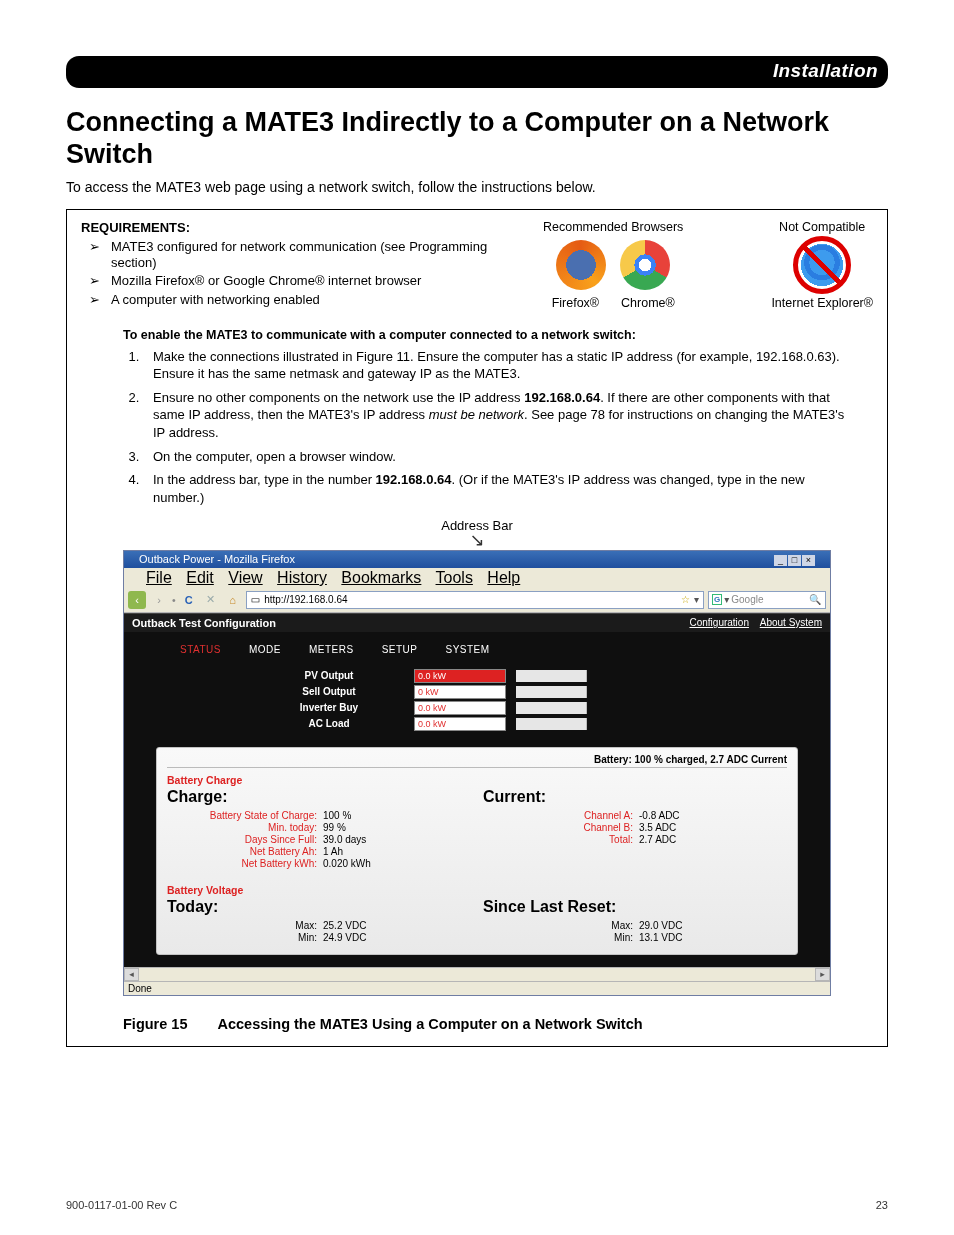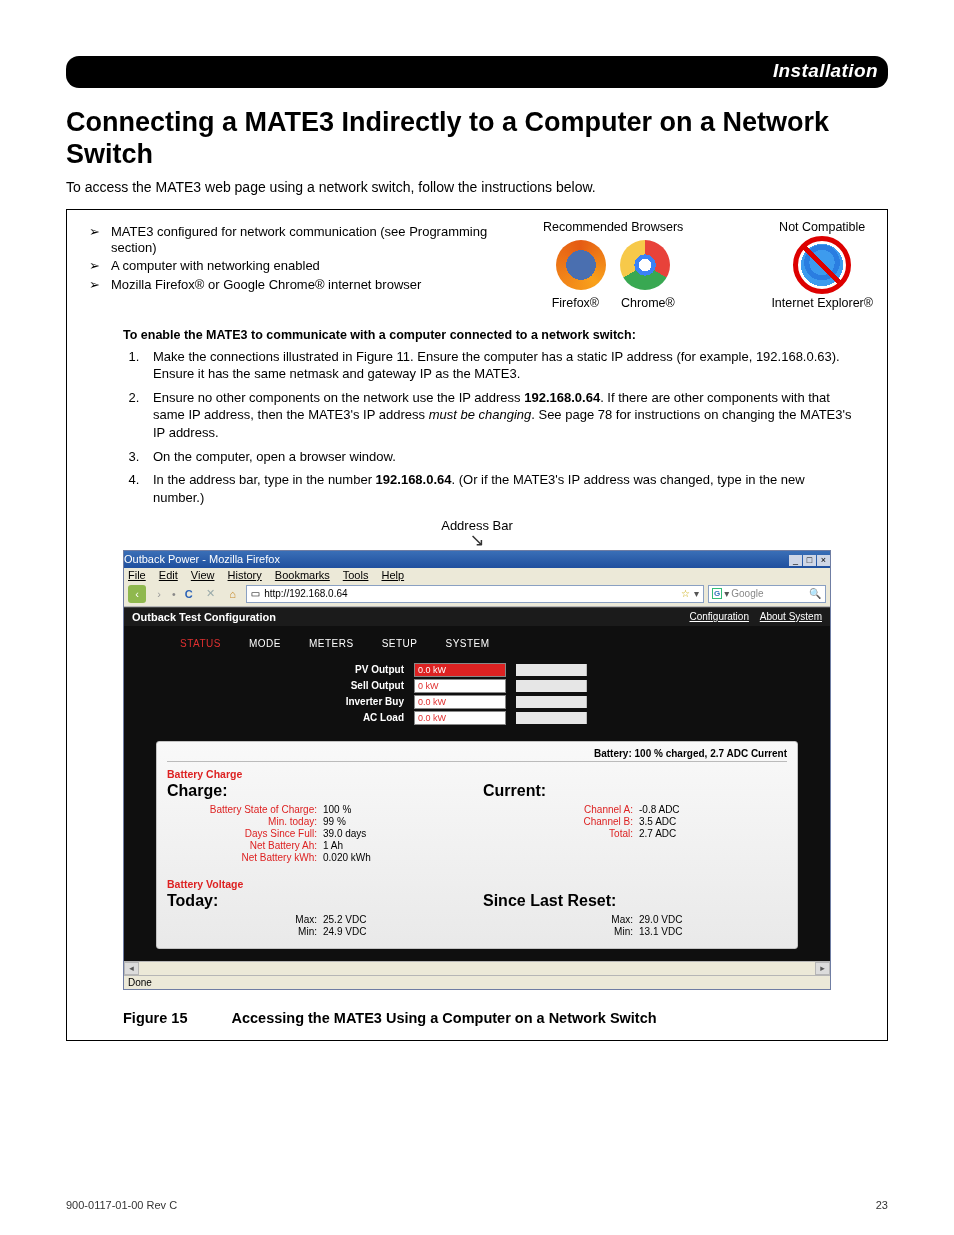--- a/index.html
+++ b/index.html
@@ -154,35 +154,35 @@
   
   .app-window {
     border:1px solid #6f7da3;
     margin: 0 42px;
     background:#ece9d8;
     font-size: 10.5px;
   }
   .win-title{
     background:linear-gradient(#3a6fb7,#1f4f9e);
     color:#fff;
-    padding:2px 0;
+    padding:2px 15px;
     font-size:11px;
     display:flex;
     justify-content:space-between;
     align-items:center;
   }
   .win-btns span{
     display:inline-block;width:13px;height:11px;
     background:#cfd6e6;margin-left:1px;
     text-align:center;color:#000;font-size:9px;line-height:11px;
   }
   .menubar{
     background:#ece9d8;
-    padding:1px 4px;
-    font-size:11px;
+    padding:1px 22px;
+    font-size:16px;
   }
   .menubar span{margin-right:10px;text-decoration:underline;}
   .toolbar{
     display:flex;align-items:center;
     padding:3px 4px;gap:4px;
     background:#ece9d8;
     border-bottom:1px solid #b6b6b6;
   }
   .tbtn{width:18px;height:18px;border-radius:3px;display:flex;align-items:center;justify-content:center;font-size:11px;}
   .back-btn{background:#8fb84e;color:#fff;}
@@ -207,21 +207,21 @@
     border-top:1px solid #444;
   }
   .page-dark .links{font-weight:400;font-size:10px;}
   .page-dark .links span{text-decoration:underline;margin-left:8px;}
   .content-dark{
     background:#0f0f0f;color:#fff;padding:8px 30px 12px 30px;
   }
   .tabs-row{font-size:10px;letter-spacing:.5px;display:flex;gap:28px;margin:4px 0 14px 26px;}
   .tabs-row .active{color:#e03030;}
   .kv-row{display:flex;align-items:center;gap:10px;margin:2px 0;}
-  .kv-row .klabel{width:150px;text-align:right;padding-left:100px;font-size:10px;font-weight:700;}
+  .kv-row .klabel{width:150px;text-align:center;padding-left:100px;font-size:10px;font-weight:700;}
   .bar-cell{background:#fff;color:#e03030;font-size:9px;padding:1px 3px;width:84px;border:1px solid #888;}
   .bar-shade{background:#e6e6e6;height:12px;flex:0 0 70px;border-right:1px solid #bbb;}
   .panel{
     background:linear-gradient(#f9f9f9,#e9e9e9);
     color:#000;border:1px solid #c3c3c3;border-radius:3px;
     margin:16px 2px 0 2px;padding:6px 10px 10px 10px;
   }
   .panel-title{font-size:10.5px;font-weight:700;color:#000;}
   .panel-title .st-icon{color:#d22;margin-right:3px;}
   .red-sub{color:#d22;font-size:10.5px;font-weight:700;margin:6px 0 2px 0;}
@@ -231,21 +231,21 @@
   .kv{display:flex;font-size:10px;margin:1px 0;}
   .kv .k{flex:0 0 150px;text-align:right;color:#d22;padding-right:6px;}
   .kv .kb{flex:0 0 150px;text-align:right;color:#000;padding-right:6px;}
   .statusbar{background:#ece9d8;font-size:10px;padding:1px 4px;border-top:1px solid #b6b6b6;}
   .scroll-h{background:#ece9d8;height:13px;border-top:1px solid #b6b6b6;display:flex;}
   .scroll-h .arrow{width:13px;text-align:center;font-size:9px;color:#555;background:#dcdcdc;border:1px solid #b6b6b6;}
   .fig-caption{
     font-weight:800;
     font-size:14.5px;
     margin:20px 42px 0 42px;
-    display:flex;gap:44px;
+    display:flex;gap:30px;
   }
   .footer{
     position:absolute;
     bottom:24px;left:66px;right:66px;
     display:flex;justify-content:space-between;
     font-size:11px;color:#333;
   }
 </style>
 </head>
 <body>
@@ -254,24 +254,25 @@
 
   <div class="black-bar">Installation</div>
 
   <h1>Connecting a MATE3 Indirectly to a Computer on a Network Switch</h1>
 
   <div class="intro">To access the MATE3 web page using a network switch, follow the instructions below.</div>
 
   <div class="req-box">
     <div class="req-cols">
       <div class="req-left">
+        <div class="req-title">REQUIREMENTS:</div>
         <ul class="arrow">
           <li>MATE3 configured for network communication (see Programming section)</li>
+          <li>Mozilla Firefox® or Google Chrome® internet browser</li>
           <li>A computer with networking enabled</li>
-          <li>Mozilla Firefox® or Google Chrome® internet browser</li>
         </ul>
       </div>
       <div class="req-right">
         <div class="browser-col">
           <div class="browser-head">Recommended Browsers</div>
           <div class="icon-row">
             <div>
               <div class="icon-circle firefox"></div>
             </div>
             <div>
@@ -292,21 +293,21 @@
           </div>
           <div>Internet Explorer®</div>
         </div>
       </div>
     </div>
 
     <div class="req-enable">To enable the MATE3 to communicate with a computer connected to a network switch:</div>
     <ol class="steps">
       <li>Make the connections illustrated in Figure 11.  Ensure the computer has a static IP address (for example, 192.168.0.63).  Ensure it has the same netmask and gateway IP as the MATE3.</li>
       <li>
-        <span>Ensure no other components on the network use the IP address </span><span class="bold">192.168.0.64</span><span>.  If there are other components with that same IP address, then the MATE3's IP address </span><span class="italic">must be changing</span><span>. See page 78 for instructions on changing the MATE3's IP address.</span>
+        <span>Ensure no other components on the network use the IP address </span><span class="bold">192.168.0.64</span><span>.  If there are other components with that same IP address, then the MATE3's IP address </span><span class="italic">must be network</span><span>. See page 78 for instructions on changing the MATE3's IP address.</span>
       </li>
       <li>On the computer, open a browser window.</li>
       <li>
         <span>In the address bar, type in the number </span><span class="bold">192.168.0.64</span><span>.  (Or if the MATE3's IP address was changed, type in the new number.)</span>
       </li>
     </ol>
 
     <div class="addr-label">Address Bar</div>
     <div class="arrow-box">↘</div>
 

